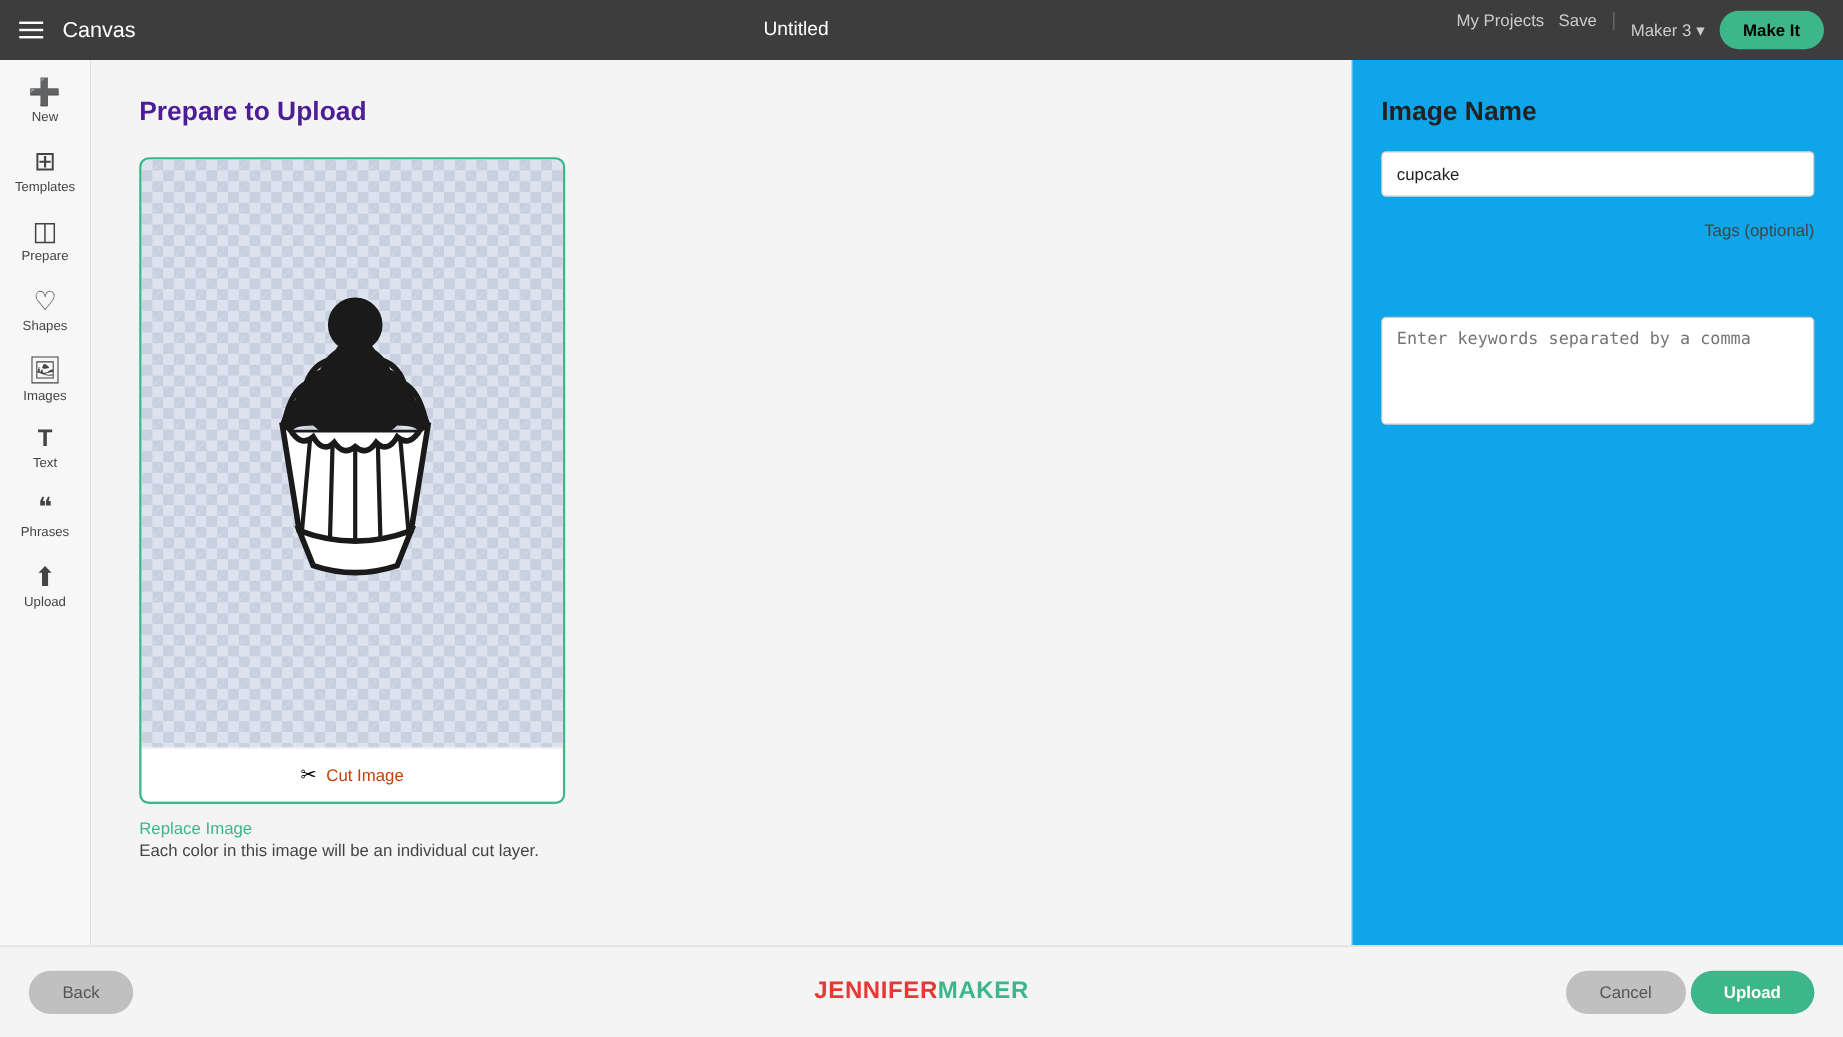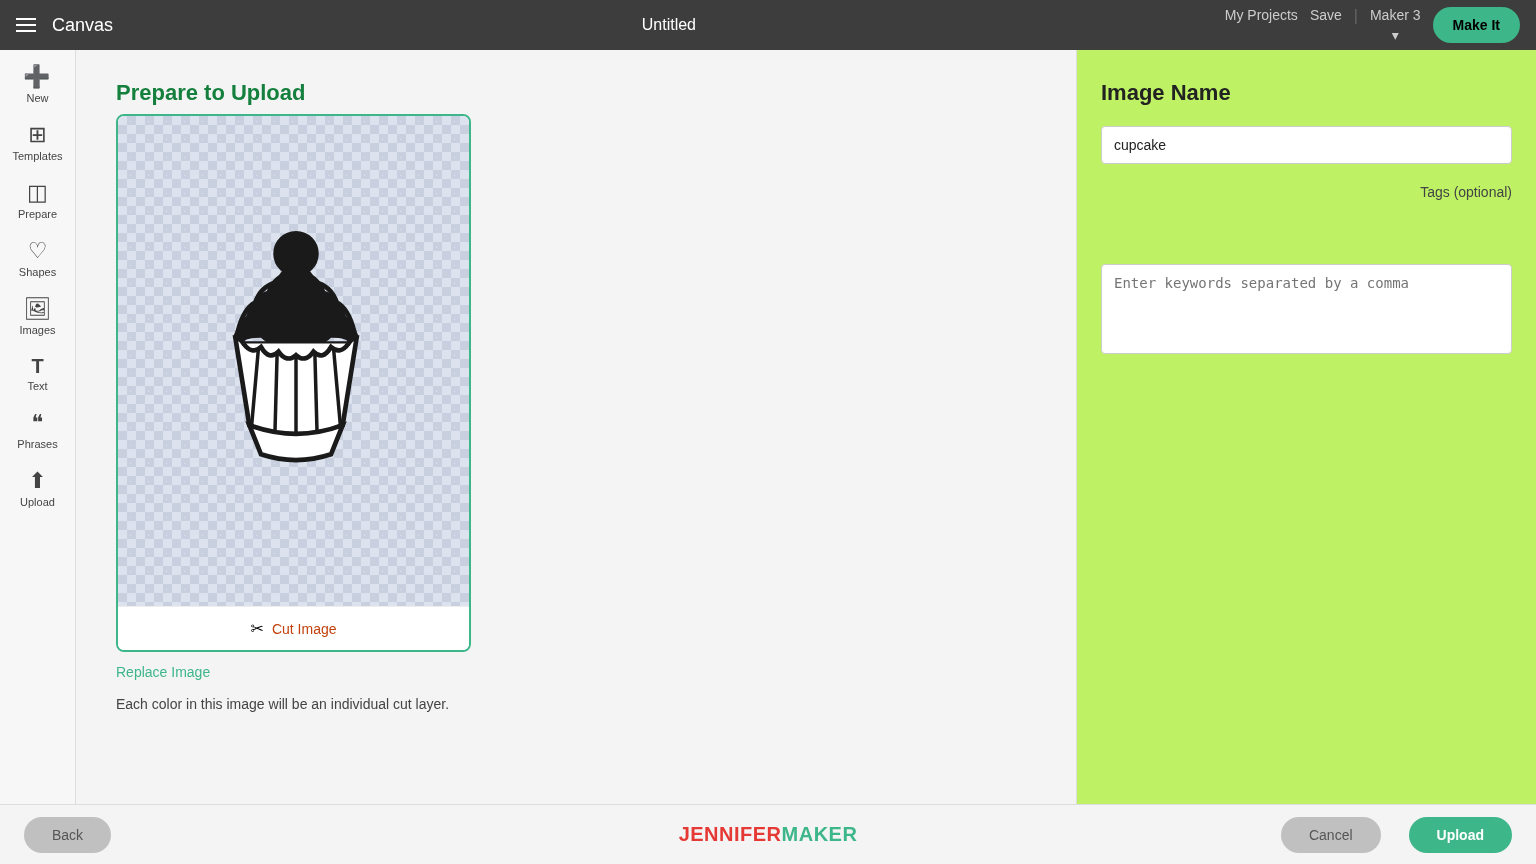--- a/index.html
+++ b/index.html
@@ -17,21 +17,21 @@
       color: white;
     }
     .nav-hamburger { cursor: pointer; display: flex; flex-direction: column; gap: 4px; }
     .nav-hamburger span { display: block; width: 20px; height: 2px; background: white; }
     .nav-logo { font-size: 18px; font-weight: 500; color: white; }
     .nav-title { flex: 1; text-align: center; font-size: 16px; color: white; }
     .nav-right { display: flex; gap: 12px; margin-left: auto; }
     .nav-my-projects { color: #ccc; font-size: 14px; cursor: pointer; }
     .nav-save { color: #ccc; font-size: 14px; cursor: pointer; }
     .nav-divider { color: #666; }
-    .nav-maker { display: flex; align-items: center; gap: 4px; color: #ccc; font-size: 14px; cursor: pointer; flex-direction: column; }
+    .nav-maker { display: flex; align-items: center; gap: 4px; color: #ccc; font-size: 14px; cursor: pointer; }
     .nav-make-it {
       background: #3db68a;
       color: #000000;
       border: none;
       padding: 8px 20px;
       border-radius: 20px;
       font-size: 14px;
       font-weight: 600;
       cursor: pointer;
     }
@@ -72,22 +72,22 @@
     
     .content-area {
       flex: 1;
       background: #f4f4f4;
       padding: 30px 40px;
       overflow-y: auto;
     }
     .page-title {
       font-size: 22px;
       font-weight: 600;
-      color: #15803d;
-      margin-bottom: 8px;
+      color: #4c1d95;
+      margin-bottom: 25px;
     }
 
     
     .image-card {
       width: 355px;
       border: 2px solid #3db68a;
       border-radius: 8px;
       overflow: hidden;
       background: white;
     }
@@ -142,29 +142,28 @@
       color: #3db68a;
       font-size: 14px;
       font-weight: 500;
       cursor: pointer;
       margin-top: 12px;
       display: block;
     }
     .image-description {
       font-size: 14px;
       color: #444;
-      margin-top: 14px;
       max-width: 360px;
       line-height: 1.5;
     }
 
     
     .right-panel {
-      width: 460px;
-      background: #bef264;
+      width: 410px;
+      background: #0ea5e9;
       border-left: 1px solid #ddd;
       padding: 30px 24px;
       flex-shrink: 0;
     }
     .panel-title {
       font-size: 22px;
       font-weight: 600;
       color: #222;
       margin-bottom: 20px;
     }
@@ -194,38 +193,38 @@
       font-size: 14px;
       color: #999;
       height: 90px;
       resize: none;
       outline: none;
       margin-top: 44px;
     }
 
     
     .bottom-bar {
-      height: 60px;
+      height: 76px;
       background: #f4f4f4;
       border-top: 1px solid #ddd;
       display: flex;
       align-items: center;
       justify-content: space-between;
       padding: 0 24px;
       flex-shrink: 0;
     }
     .bottom-left { }
     .jennifer-maker {
       font-size: 20px;
       font-weight: 700;
       letter-spacing: 0.5px;
     }
     .jennifer-maker .jennifer { color: #e53935; }
     .jennifer-maker .maker { color: #3db68a; }
-    .bottom-right { display: flex; gap: 28px; justify-content: center; }
+    .bottom-right { display: flex; gap: 4px; justify-content: center; }
     .btn-back, .btn-cancel {
       background: #c0c0c0;
       color: #555;
       border: none;
       padding: 10px 28px;
       border-radius: 20px;
       font-size: 14px;
       font-weight: 500;
       cursor: pointer;
     }

